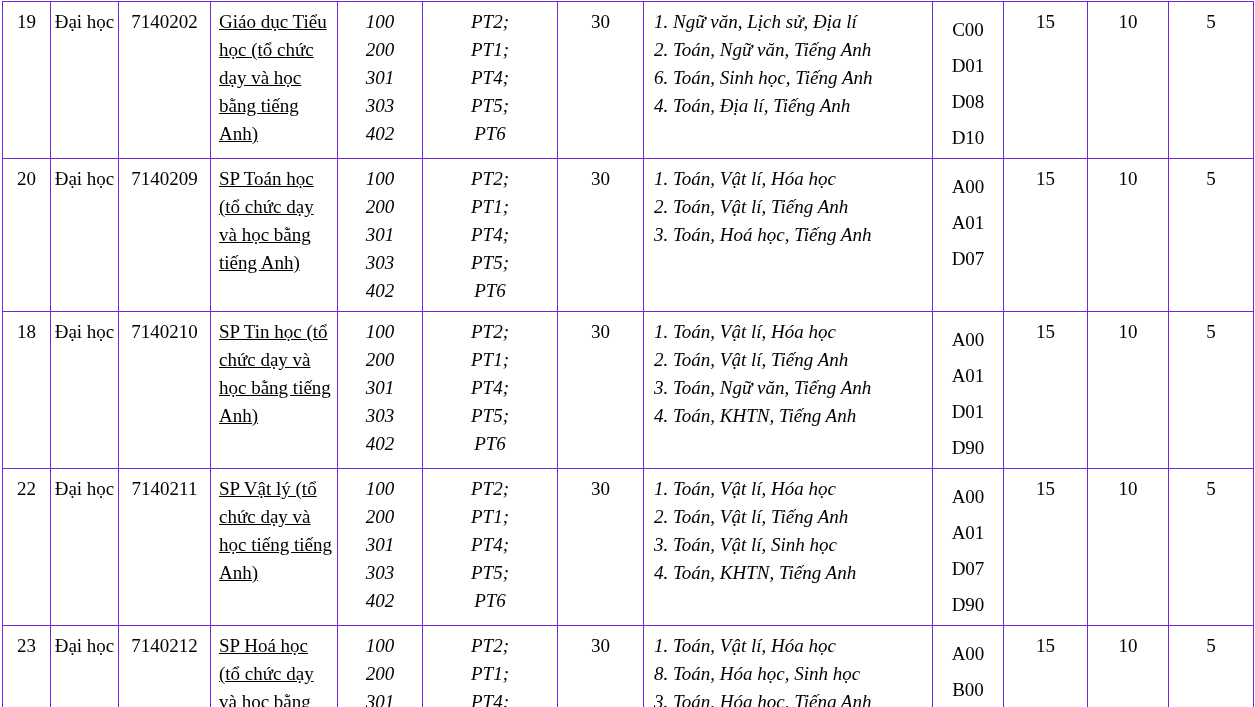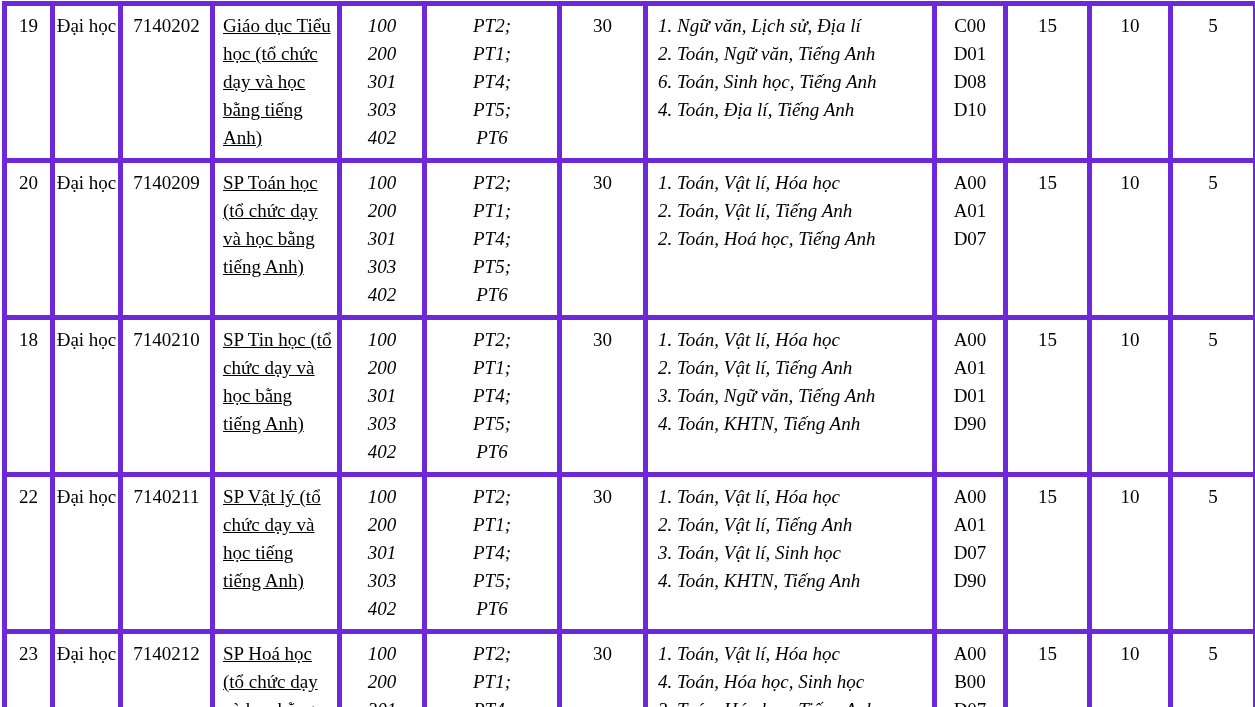--- a/index.html
+++ b/index.html
@@ -24,21 +24,21 @@
 
   table.admissions {
     border-collapse: collapse;
     table-layout: fixed;
     width: 1251px;
     margin-left: 2px;
     margin-top: 1px;
   }
 
   table.admissions td {
-    border: 5px solid #6d28d9;
+    border: 1px solid #6d28d9;
     vertical-align: top;
     padding: 0;
     font-size: 19px;
     line-height: 28px;
     font-family: "Liberation Serif", "DejaVu Serif", serif;
   }
 
   
   col.c-stt     { width: 48px; }
   col.c-level   { width: 68px; }
@@ -66,21 +66,21 @@
 
   .stack {
     display: block;
   }
   .stack span {
     display: block;
     font-style: italic;
   }
 
   .combo-list span { display: block; white-space: nowrap; }
-  .code-list span  { display: block; }
+  .code-list span  { display: block; margin-top: 8px; }
 </style>
 </head>
 <body>
 
 <div class="sheet">
   <table class="admissions">
     <colgroup>
       <col class="c-stt">
         <col class="c-level">
         <col class="c-code">
@@ -181,21 +181,21 @@
                 <span>PT4;</span>
                 <span>PT5;</span>
                 <span>PT6</span>
               </span>
             </div>
           </td>
           <td>
             <div class="cell c-center"><span>30</span></div>
           </td>
           <td>
-            <div class="cell c-left pad-l2"><span class="combo-list"><span>1. Toán, Vật lí, Hóa học</span><span>2. Toán, Vật lí, Tiếng Anh</span><span>2. Toán, Hoá học, Tiếng Anh</span></span></div>
+            <div class="cell c-left pad-l2"><span class="combo-list"><span>1. Toán, Vật lí, Hóa học</span><span>2. Toán, Vật lí, Tiếng Anh</span><span>3. Toán, Hoá học, Tiếng Anh</span></span></div>
           </td>
           <td>
             <div class="cell c-center"><span class="code-list"><span>A00</span><span>A01</span><span>D07</span></span></div>
           </td>
           <td class="v-mid">
             <div class="cell c-center"><span>15</span></div>
           </td>
           <td class="v-mid">
             <div class="cell c-center"><span>10</span></div>
           </td>
@@ -341,21 +341,21 @@
                 <span>PT1;</span>
                 <span>PT4;</span>
                 <span>PT5;</span>
               </span>
             </div>
           </td>
           <td>
             <div class="cell c-center"><span>30</span></div>
           </td>
           <td>
-            <div class="cell c-left pad-l2"><span class="combo-list"><span>1. Toán, Vật lí, Hóa học</span><span>4. Toán, Hóa học, Sinh học</span><span>3. Toán, Hóa học, Tiếng Anh</span><span>4. Toán, KHTN, Tiếng Anh</span></span></div>
+            <div class="cell c-left pad-l2"><span class="combo-list"><span>1. Toán, Vật lí, Hóa học</span><span>8. Toán, Hóa học, Sinh học</span><span>3. Toán, Hóa học, Tiếng Anh</span><span>4. Toán, KHTN, Tiếng Anh</span></span></div>
           </td>
           <td>
             <div class="cell c-center"><span class="code-list"><span>A00</span><span>B00</span><span>D07</span><span>D90</span></span></div>
           </td>
           <td class="v-mid">
             <div class="cell c-center"><span>15</span></div>
           </td>
           <td class="v-mid">
             <div class="cell c-center"><span>10</span></div>
           </td>

